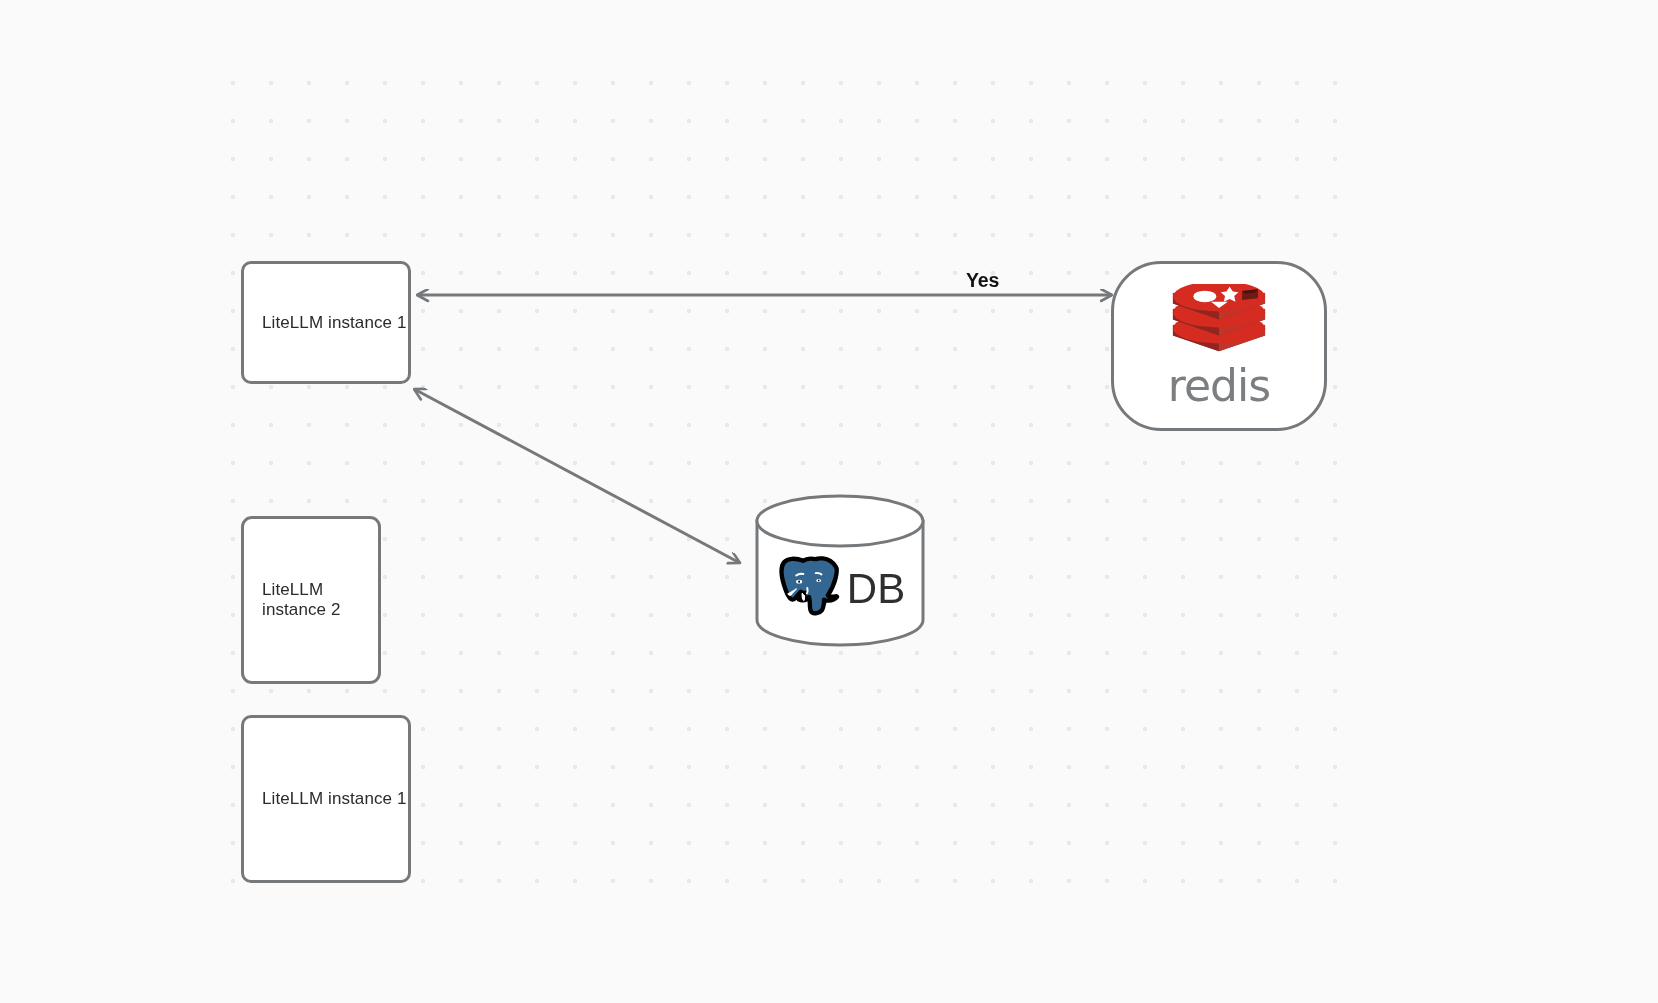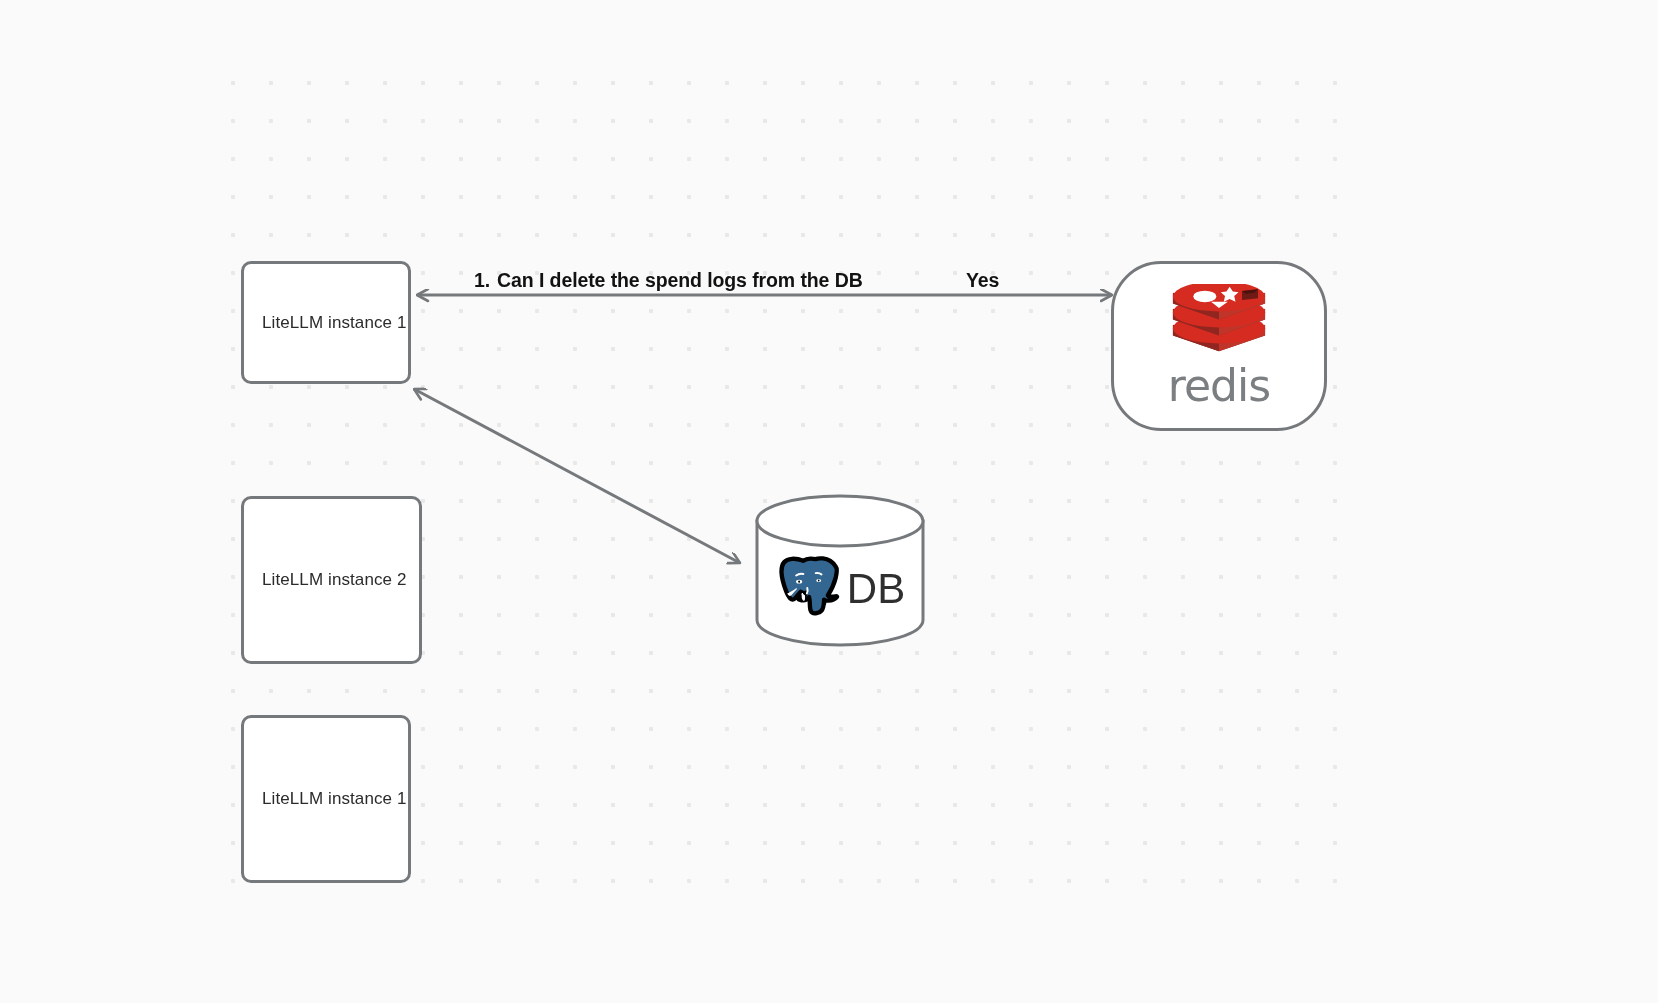--- a/index.html
+++ b/index.html
@@ -52,21 +52,21 @@
   }
   .node-label {
     font-size: 17px;
     color: #2b2b2b;
     padding-left: 18px;
     font-family: "Liberation Sans", sans-serif;
     letter-spacing: 0.1px;
   }
 
   #box-instance-1 { left: 241px; top: 261px; width: 170px; height: 123px; }
-  #box-instance-2 { left: 241px; top: 496px; width: 181px; height: 168px; }
+  #box-instance-2 { left: 241px; top: 516px; width: 140px; height: 168px; border-radius: 11px; }
   #box-instance-3 { left: 241px; top: 715px; width: 170px; height: 168px; }
 
   
   #redis-node {
     position: absolute;
     left: 1111px;
     top: 261px;
     width: 216px;
     height: 170px;
     background: #ffffff;
@@ -219,20 +219,17 @@
         <g fill="none" stroke="#ffffff" stroke-width="1.9" stroke-linecap="round">
           <path d="M27.5 17.5c-2.6-.6-5.5 .3-7.0 1.4"></path>
           <path d="M39.5 16.6c2.3-.3 4.6 .4 5.6 1.3"></path>
           <path d="M31.3 31.0c.6 2.2 .2 4.3-.4 5.3"></path>
         </g>
       </svg>
       <span id="db-text">DB</span>
     </div>
   </div>
 
-  <div class="edge-label" id="label-step-1">
-    <span class="num">1.</span><span>Can I delete the spend logs from the DB</span>
-  </div>
 
   <div class="edge-label" id="label-yes">Yes</div>
 
 
 </div>
 
 </body></html>

